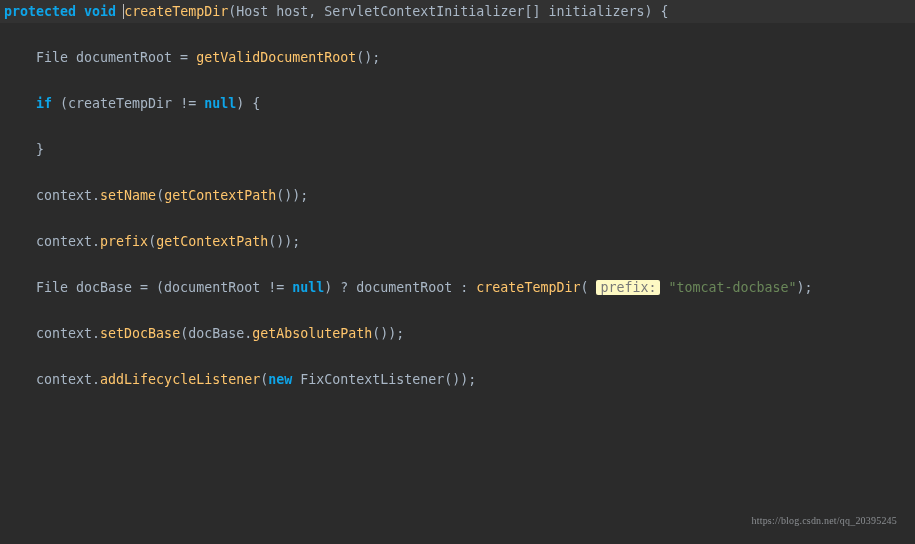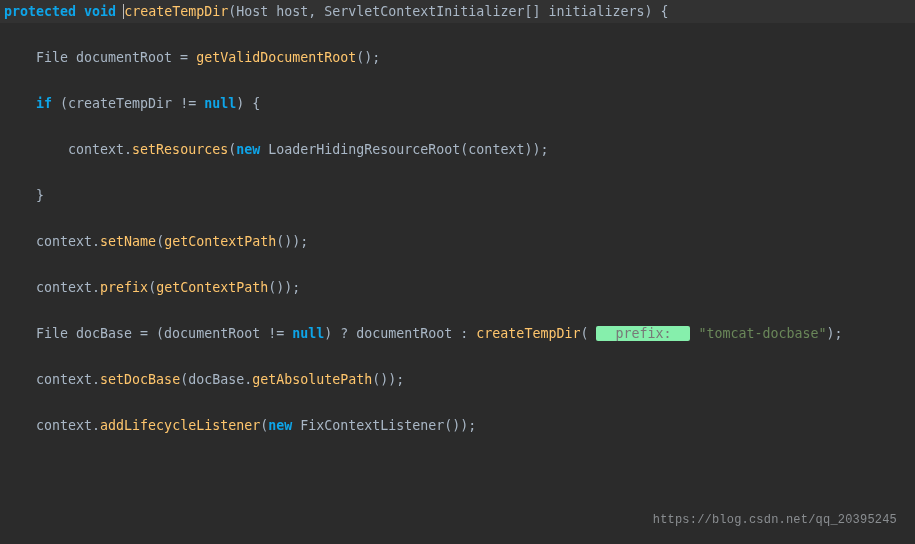--- a/index.html
+++ b/index.html
@@ -12,36 +12,35 @@
     overflow:hidden;
     position:relative;
     line-height:23px;
   }
   .line-hi { background:#323232; }
   pre.code { padding:0; white-space:pre; }
   .line { display:block; padding-left:4px; }
   .kw   { color:#0ea5e9;font-weight:bold; }
   .mn   { color:#ffc66d; }
   .str  { color:#6a8759; }
-  .hint { color:#787878; background:#86efac; border-radius:2px; padding:0 19px;margin-top:9px;}
+  .hint { color:#787878; background:#fef9c3; border-radius:2px; padding:0 4px;margin-top:9px;}
   .caret { border-left:1px solid #bbbbbb; margin-left:-1px;}
   .watermark {
     position:absolute; right:18px; bottom:12px;
-    color:#aeb3b8; font-family:Liberation Mono, monospace;
-    font-size:12px; letter-spacing:0.2px;
+    color:#aeb3b8; font-family:Liberation Serif, serif;
+    font-size:10px; letter-spacing:0.2px;
     opacity:0.72;
   }
 </style>
 </head>
 <body>
 
 <pre class="code"><span class="line line-hi"><span class="kw">protected</span> <span class="kw">void</span> <span class="caret"></span><span class="mn">createTempDir</span><span>(Host host, ServletContextInitializer[] initializers) {</span></span>
 <span class="line"><span>    File documentRoot = </span><span class="mn">getValidDocumentRoot</span><span>();</span></span>
 <span class="line">    <span class="kw">if</span><span> (createTempDir != </span><span class="kw">null</span><span>) {</span></span>
-<span class="line"><span>        context.</span><span class="mn">setResources</span><span>(</span><span class="kw">new</span><span> LoaderHidingResourceRoot(context));</span></span>
 <span class="line">    }</span>
 <span class="line"><span>    context.</span><span class="mn">setName</span><span>(</span><span class="mn">getContextPath</span><span>());</span></span>
 <span class="line"><span>    context.</span><span class="mn">prefix</span><span>(</span><span class="mn">getContextPath</span><span>());</span></span>
 <span class="line"><span>    File docBase = (documentRoot != </span><span class="kw">null</span><span>) ? documentRoot : </span><span class="mn">createTempDir</span><span>( </span><span class="hint">prefix:</span><span> </span><span class="str">"tomcat-docbase"</span><span>);</span></span>
 <span class="line"><span>    context.</span><span class="mn">setDocBase</span><span>(docBase.</span><span class="mn">getAbsolutePath</span><span>());</span></span>
 <span class="line"><span>    context.</span><span class="mn">addLifecycleListener</span><span>(</span><span class="kw">new</span><span> FixContextListener());</span></span>
 
 
 
 

